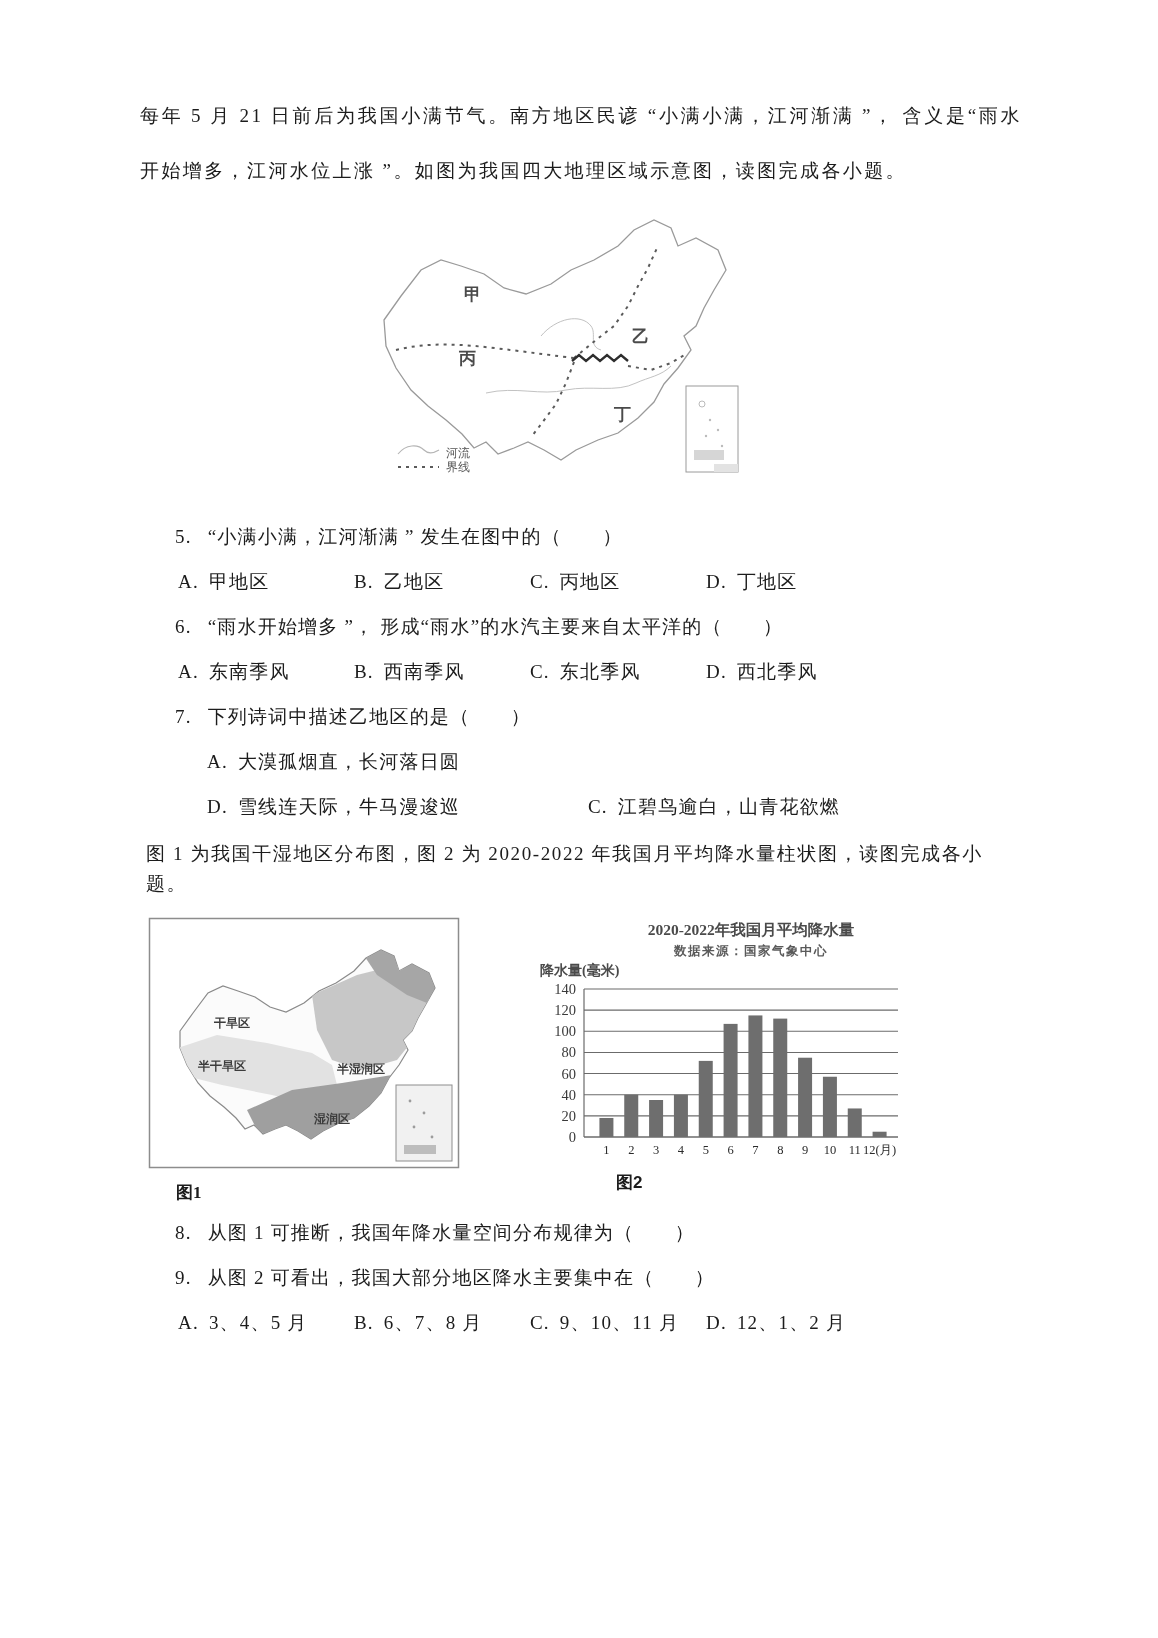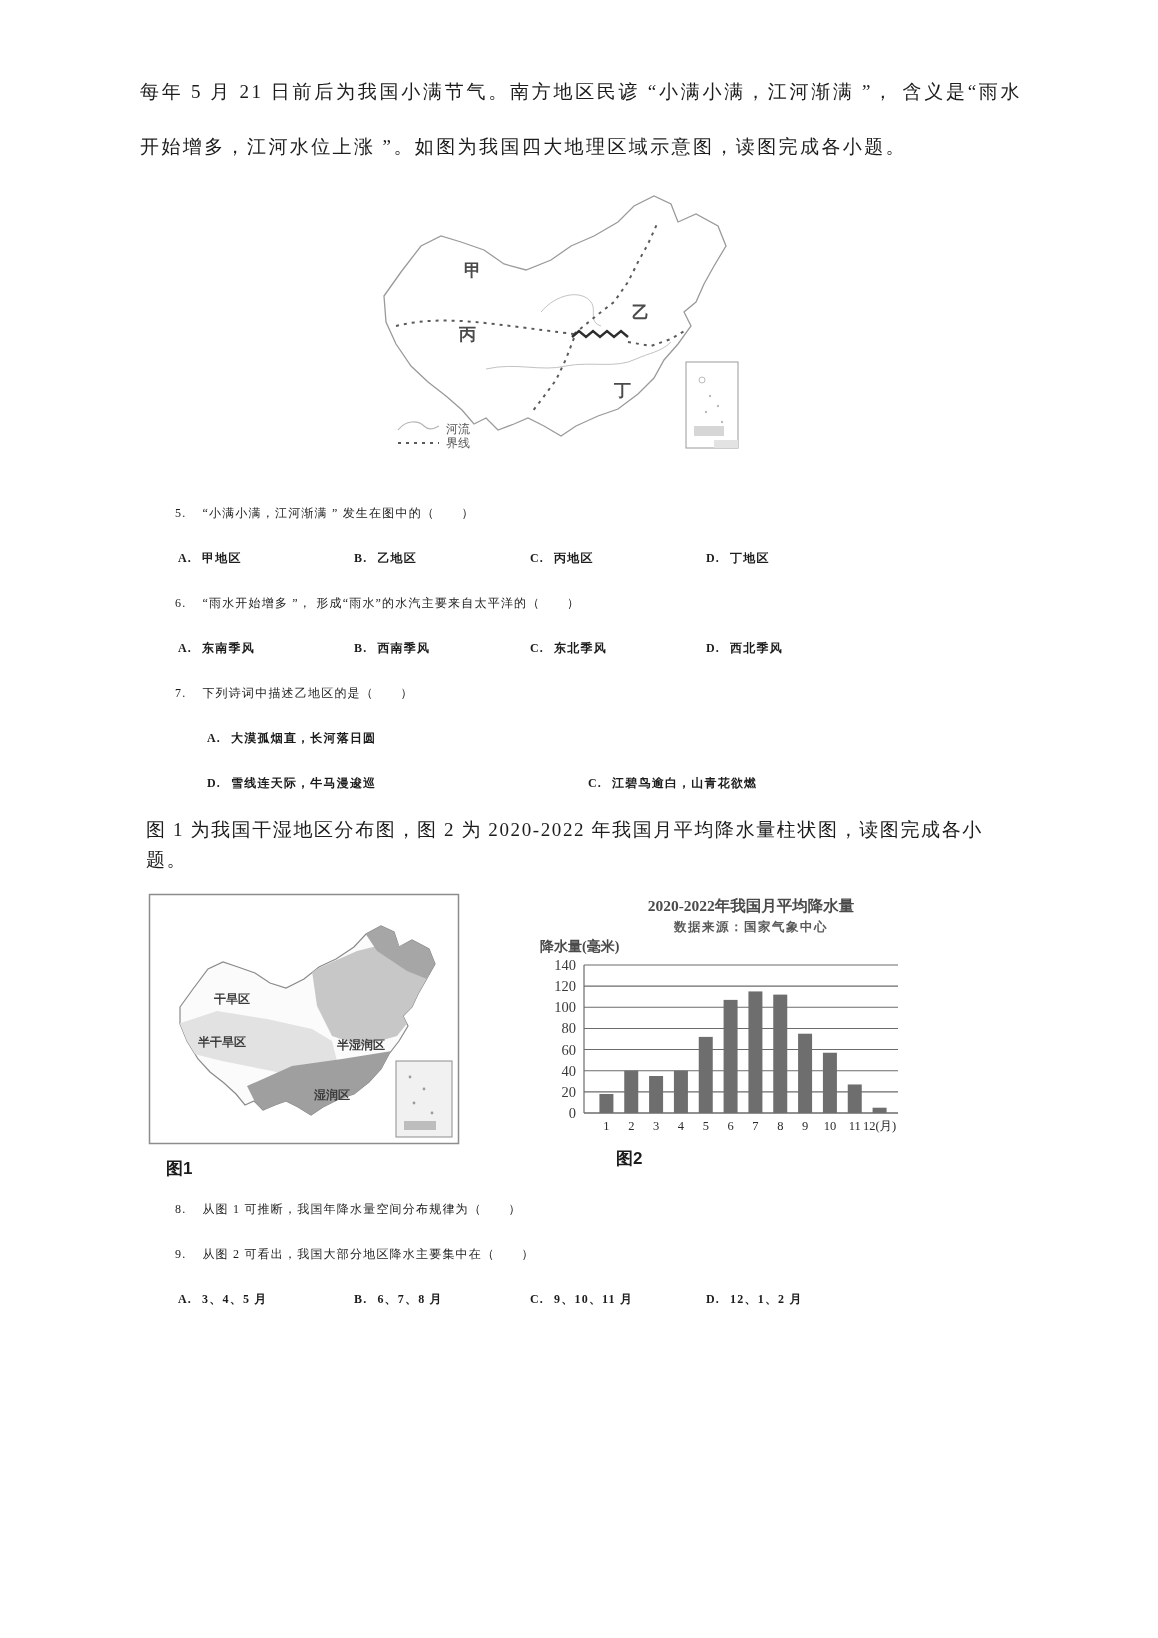--- a/index.html
+++ b/index.html
@@ -1,42 +1,42 @@
 <!DOCTYPE html>
 <html><head>
 <meta charset="utf-8">
 <style>
   html,body{margin:0;padding:0;}
   .page{
     width:1158px;height:1638px;background:#ffffff;position:relative;
     font-family:"Liberation Serif","DejaVu Serif",serif;color:#1c1c1c;overflow:hidden;
   }
-  .content{margin-left:140px;width:882px;padding-top:64px;}
+  .content{margin-left:140px;width:882px;padding-top:88px;}
   .para{
     font-size:19px;line-height:55px;letter-spacing:2.4px;text-align:justify;
     margin:0;
   }
   .para2{
     font-size:19px;line-height:30px;letter-spacing:1.6px;margin:14px 0 4px 6px;
   }
   .map1-wrap{width:430px;margin:10px auto 28px auto;}
   .q-block{margin-top:34px;}
-  .q-line{font-size:12px;line-height:26px;margin-bottom:19px;letter-spacing:1.2px;}
+  .q-line{font-size:19px;line-height:26px;margin-bottom:19px;letter-spacing:1.2px;}
   .q-stem{padding-left:35px;}
   .q-num{margin-right:16px;}
-  .opts{display:flex;padding-left:38px;font-weight:bold;}
+  .opts{display:flex;padding-left:38px;}
   .cols4 .opt{width:176px;flex:0 0 auto;white-space:nowrap;}
   .cols4t .opt{width:180px;flex:0 0 auto;white-space:nowrap;}
   .cols2 .opt{width:352px;flex:0 0 auto;white-space:nowrap;margin-left:29px;}
   .opt-label{margin-right:10px;}
   .figures{display:flex;align-items:flex-start;margin-top:18px;}
   .fig1-block{margin-left:8px;width:356px;}
   .fig2-block{margin-left:32px;width:380px;}
   .fig-caption{font-family:"Liberation Sans","DejaVu Sans",sans-serif;font-weight:700;font-size:17px;margin-top:8px;}
-  .fig1-block .fig-caption{margin-left:18px;}
+  .fig1-block .fig-caption{margin-left:28px;font-family:Liberation Serif, serif;}
   .fig2-block .fig-caption{margin-left:80px;margin-top:2px;}
   svg text{font-family:"Liberation Serif","DejaVu Serif",serif;}
   .map-label{font-family:"Liberation Sans","DejaVu Sans",sans-serif;font-weight:700;font-size:17px;fill:#4a4a4a;}
   .zone-label{font-family:"Liberation Sans","DejaVu Sans",sans-serif;font-weight:700;font-size:12px;fill:#3c3c3c;}
   .legend-text{font-size:12px;fill:#555;}
 </style>
 </head>
 <body>
 
 <div class="page">

